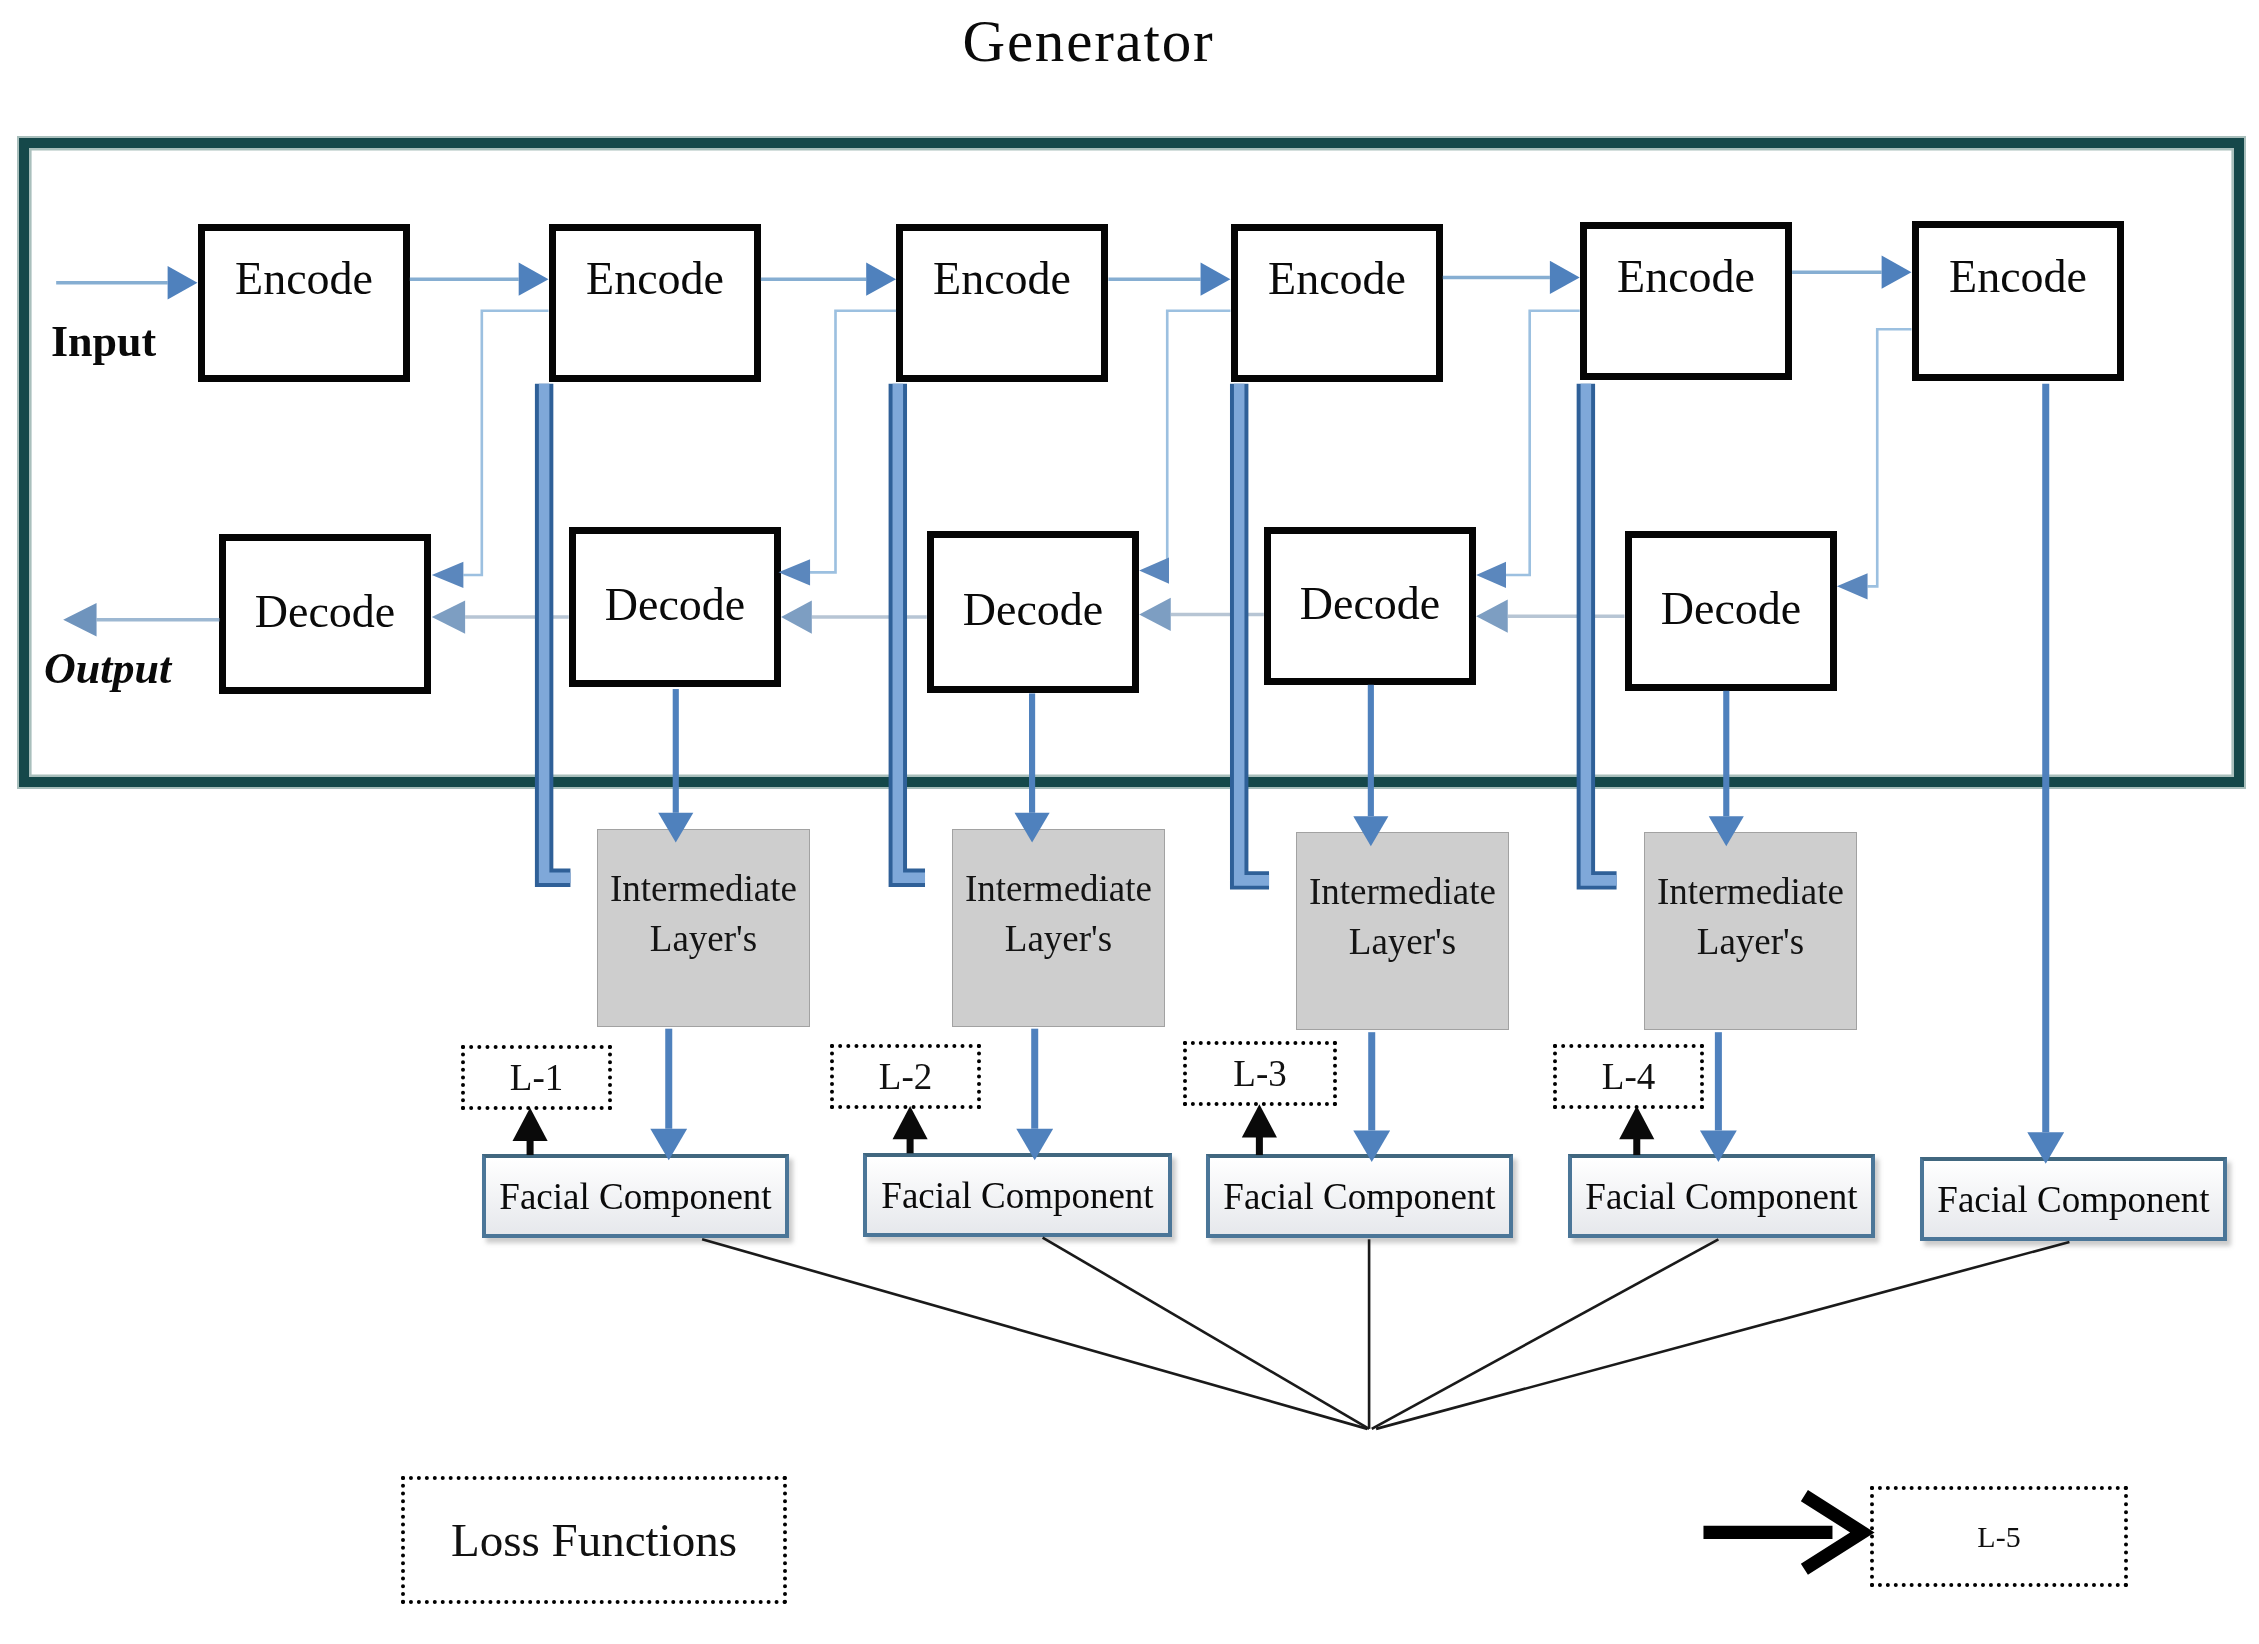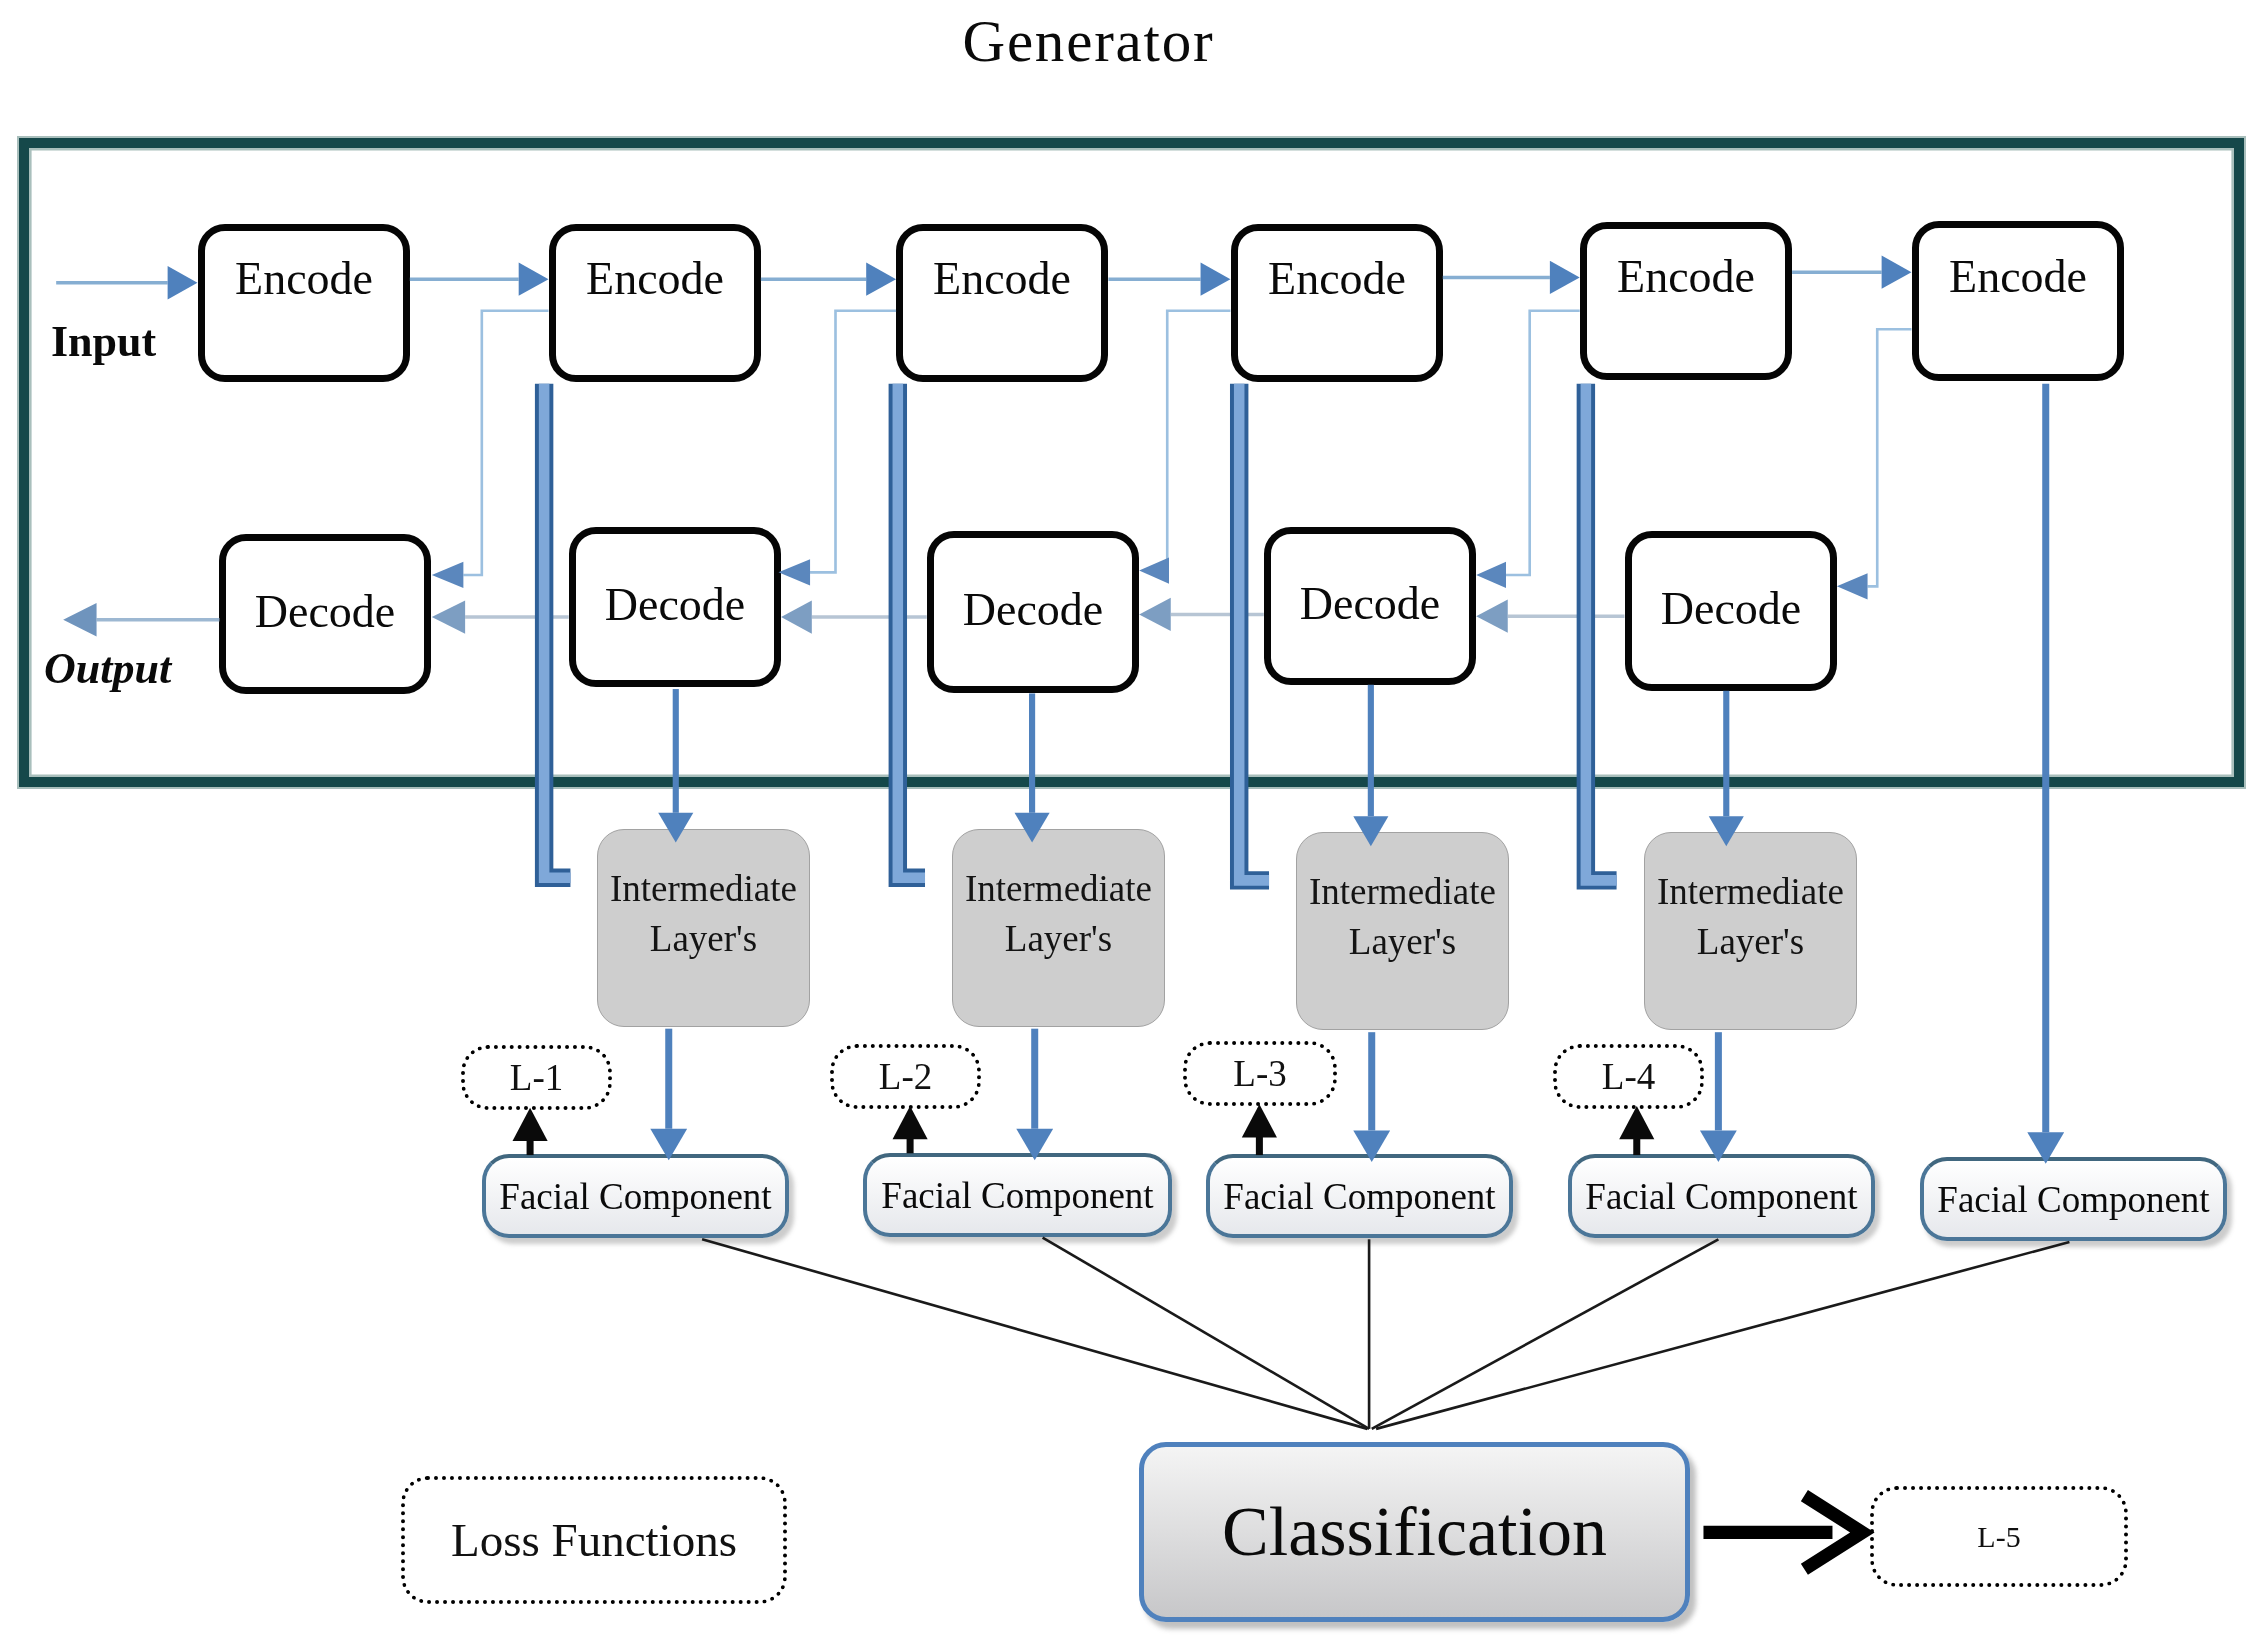--- a/index.html
+++ b/index.html
@@ -42,21 +42,21 @@
   .classif{
     background:linear-gradient(#f4f4f4,#c7c7c9);
     border:5.3px solid #4f81bd;
     box-shadow:5.3px 6.1px 5.3px rgba(100,100,100,0.4);
     display:flex;align-items:center;justify-content:center;
     font-size:70px;color:#0a0a0a;
   }
   #l5-box{font-size:30px;}
   #loss-functions-box{font-size:47px;}
   #connector-layer{position:absolute;left:0;top:0;z-index:30;pointer-events:none;}
-  .layer-boxes{z-index:20;border-radius:27px;}
+  .layer-boxes{z-index:20;}
 </style>
 </head>
 <body>
 
 <div id="stage">
 
   <div class="abs" id="page-title" style="left:755px;top:7px;width:667px;">Generator</div>
 
   <div class="abs" id="generator-frame" style="left:19.3px;top:138px;width:2225px;height:649px;"></div>
 
@@ -85,21 +85,20 @@
   <div class="abs dottedbox layer-boxes" style="left:830px;top:1044px;width:151px;height:65px;">L-2</div>
   <div class="abs dottedbox layer-boxes" style="left:1183px;top:1041px;width:154px;height:65px;">L-3</div>
   <div class="abs dottedbox layer-boxes" style="left:1553px;top:1044px;width:151px;height:65px;">L-4</div>
 
   <div class="abs facial layer-boxes" style="left:482px;top:1154px;width:307px;height:84px;">Facial Component</div>
   <div class="abs facial layer-boxes" style="left:863px;top:1153px;width:309px;height:84px;">Facial Component</div>
   <div class="abs facial layer-boxes" style="left:1206px;top:1154px;width:307px;height:84px;">Facial Component</div>
   <div class="abs facial layer-boxes" style="left:1568px;top:1154px;width:307px;height:84px;">Facial Component</div>
   <div class="abs facial layer-boxes" style="left:1920px;top:1157px;width:307px;height:84px;">Facial Component</div>
 
-  <div class="abs classif layer-boxes" style="left:1139px;top:1442px;width:551px;height:180px;">Classification</div>
 
   <div class="abs dottedbox layer-boxes" id="l5-box" style="left:1870px;top:1486px;width:258px;height:101px;">L-5</div>
 
   <div class="abs dottedbox layer-boxes" id="loss-functions-box" style="left:401px;top:1476px;width:386px;height:128px;">Loss Functions</div>
 
   <svg id="connector-layer" width="2259" height="1644" viewBox="0 0 2574 1873" xmlns="http://www.w3.org/2000/svg">
 
     <g stroke="#1a1a1a" stroke-width="3">
       <line x1="800" y1="1412" x2="1558" y2="1628"></line>
       <line x1="1188" y1="1410" x2="1560" y2="1628"></line>

